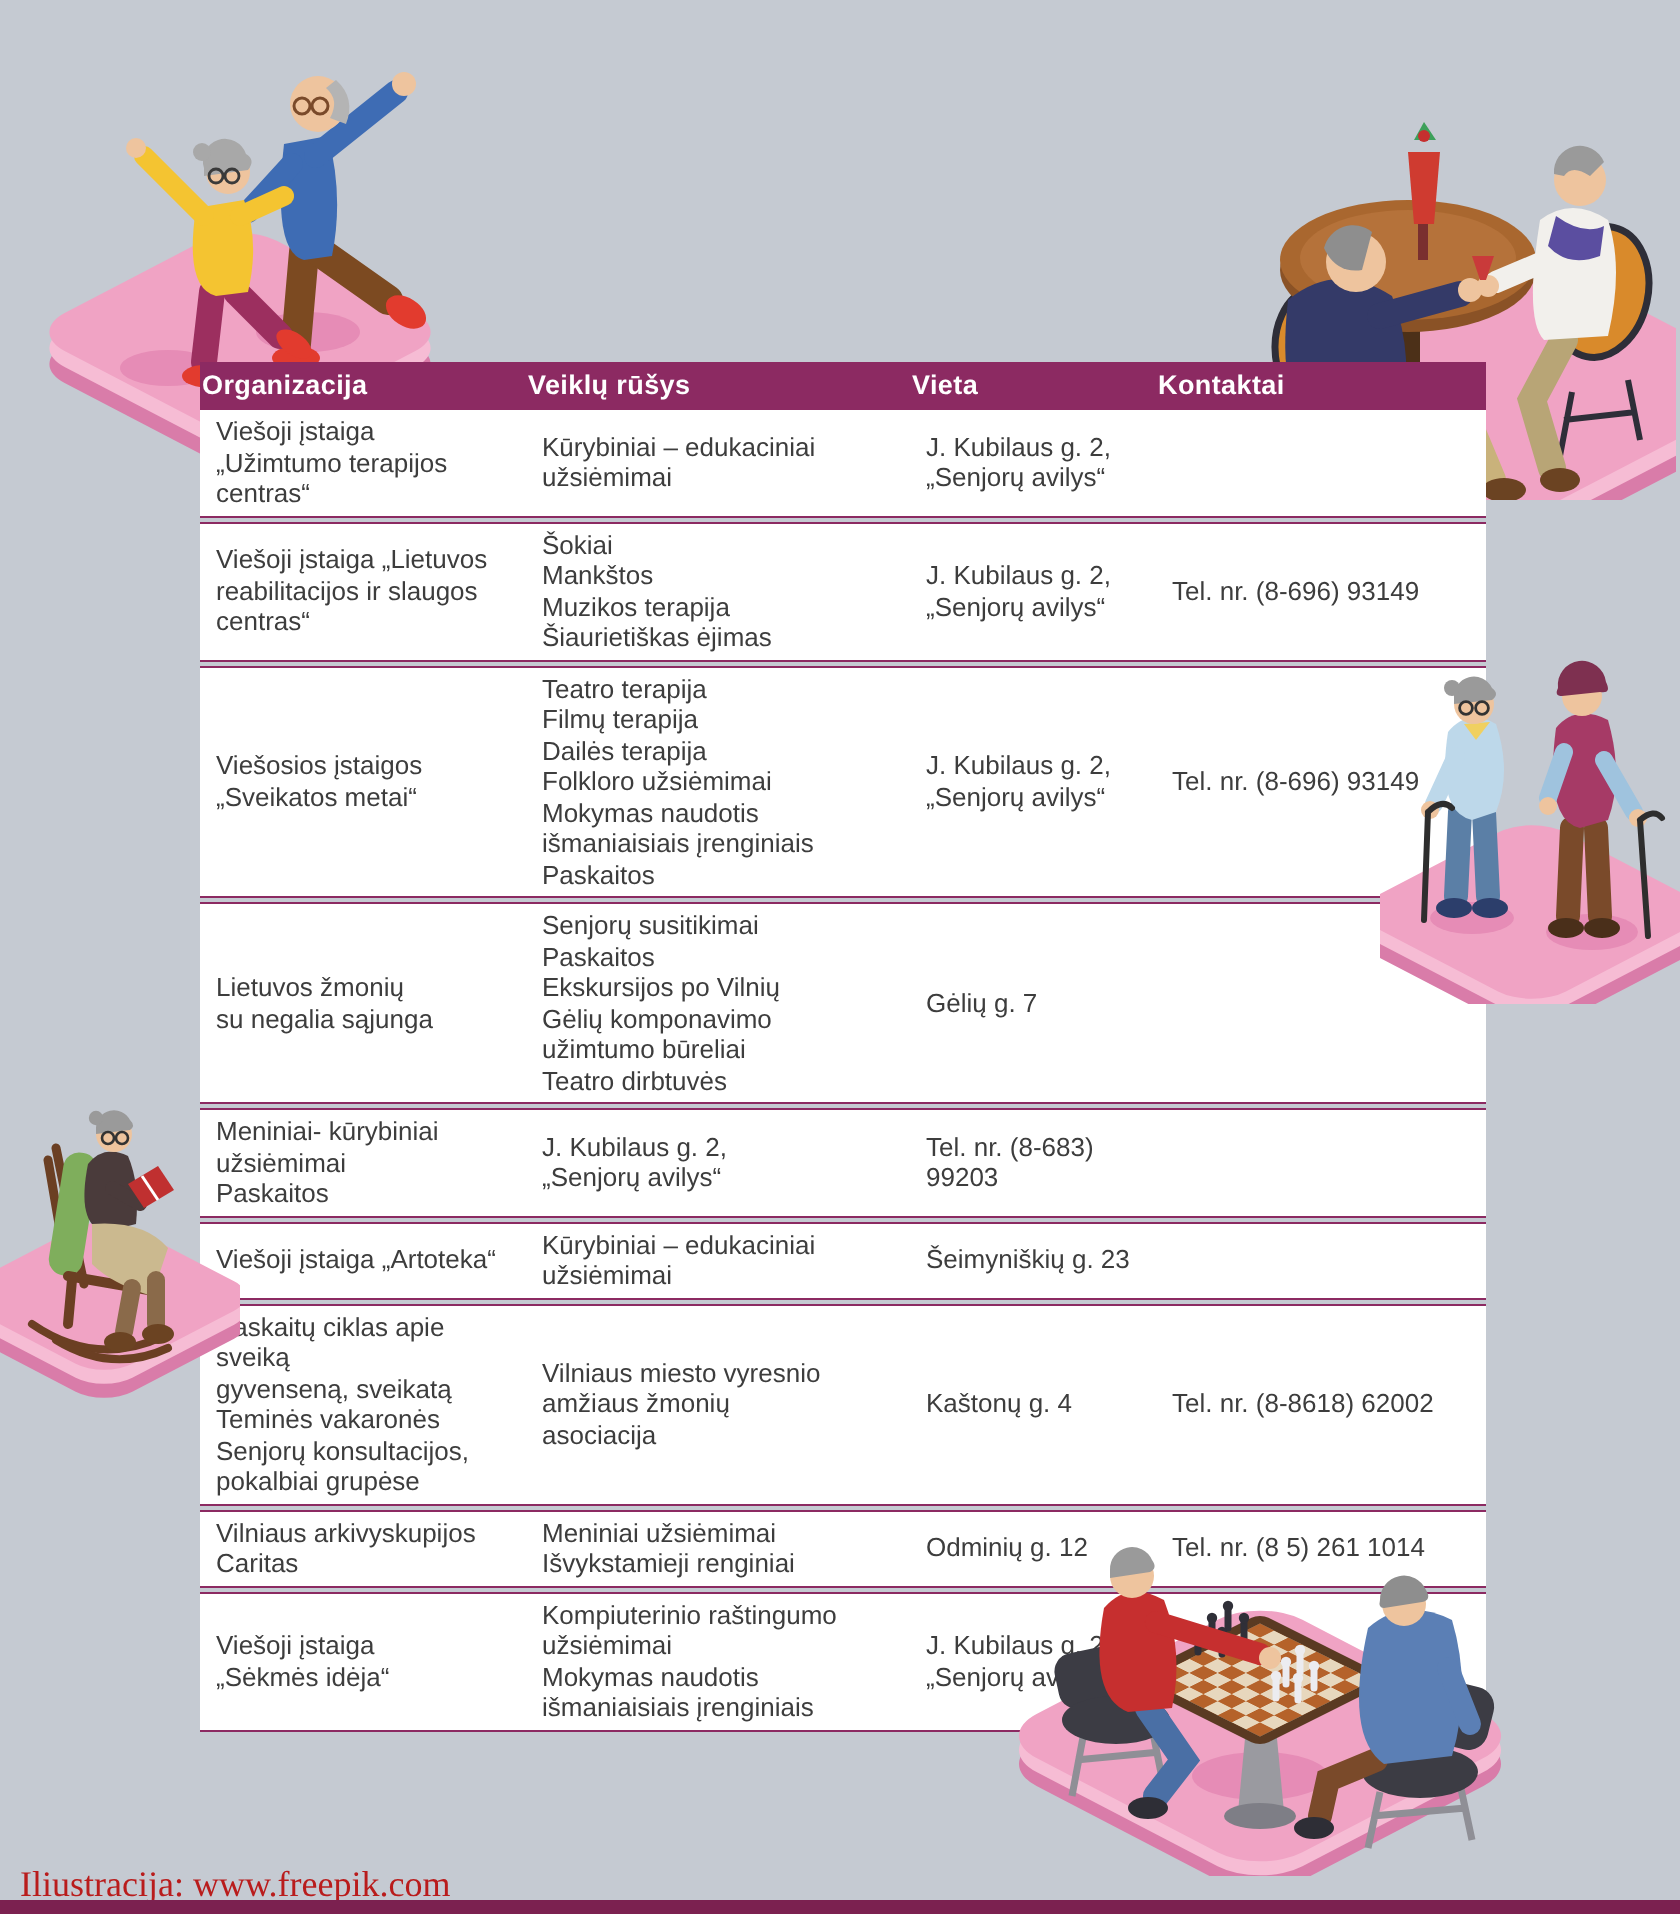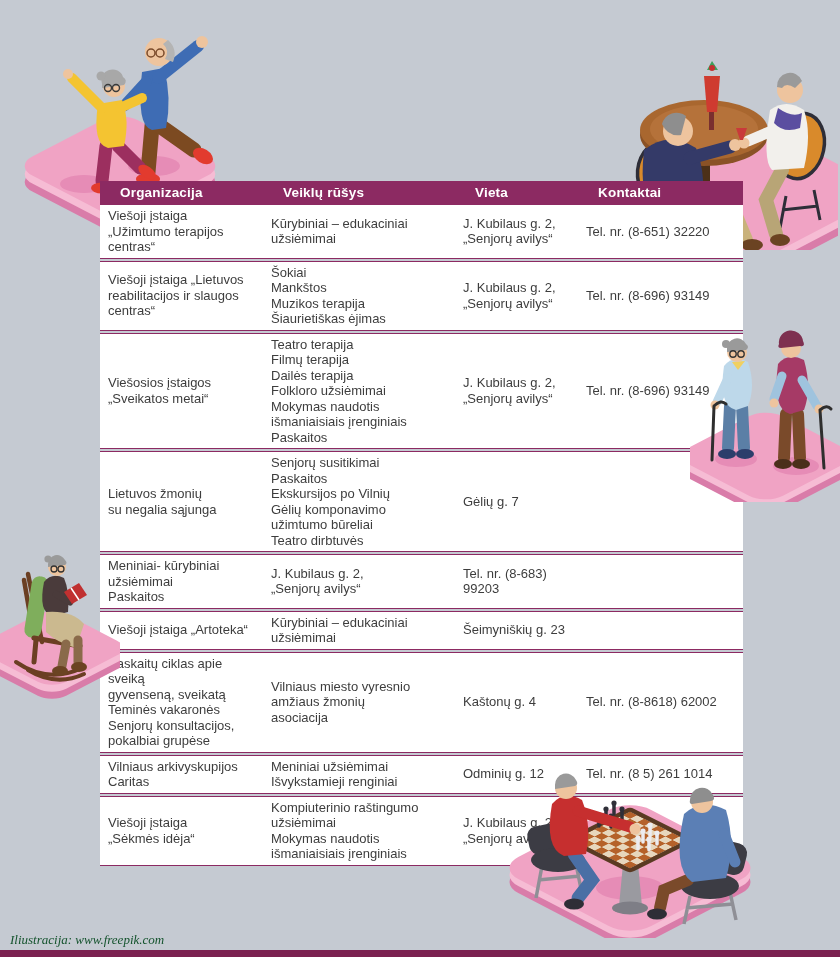--- a/index.html
+++ b/index.html
@@ -4,39 +4,39 @@
 <style>
   html,body{margin:0;padding:0;}
   body{width:840px;height:957px;overflow:hidden;background:#c5cad2;
        font-family:"Liberation Sans",sans-serif;}
   #stage{position:relative;width:840px;height:957px;background:#c5cad2;overflow:hidden;}
 
   
   .info-table{position:absolute;left:100px;top:181px;width:643px;z-index:2;}
   .thead{display:grid;grid-template-columns:163px 192px 123px 165px;align-items:center;
          background:#8c2a62;color:#ffffff;font-weight:bold;font-size:13.5px;height:23px;}
-  .thead .hcell{padding:0 20px;letter-spacing:.2px;}
+  .thead .hcell{padding:0 1px;letter-spacing:.2px;}
   .trow{display:grid;grid-template-columns:163px 192px 123px 165px;align-items:center;
         background:#ffffff;border-top:1.5px solid #8c2a62;border-bottom:1.5px solid #8c2a62;
         margin-bottom:2px;}
   .trow:first-of-type{border-top:none;}
   .tcell{padding:3px 8px;font-size:13px;line-height:15.5px;color:#3d3d3d;white-space:pre-line;}
 
   
   .ill{position:absolute;pointer-events:none;}
   .z1{z-index:1;} .z3{z-index:3;}
   #ill-dancing{left:2px;top:8px;}
   #ill-cafe{left:558px;top:18px;}
   #ill-canes{left:690px;top:302px;}
   #ill-rocking{left:0px;top:520px;}
   #ill-chess{left:478px;top:748px;}
 
   
   .attribution{position:absolute;left:10px;top:932px;z-index:4;
-               font-family:"Liberation Serif",serif;font-size:13px;color:#14532d;font-style:italic;}
+               font-family:"Liberation Serif",serif;font-size:18px;color:#b91c1c;}
   .footer-bar{position:absolute;left:0;bottom:0;width:840px;height:7px;background:#7b2150;z-index:5;}
 </style>
 </head>
 <body>
 
 <div id="stage">
 
   <div id="ill-dancing" class="ill z1">
     <svg width="240" height="220" viewBox="0 0 240 220">
       <g>
@@ -151,21 +151,20 @@
     </div>
 
     <div class="trow">
       <div class="tcell">Viešoji įstaiga
 „Užimtumo terapijos
 centras“</div>
       <div class="tcell">Kūrybiniai – edukaciniai
 užsiėmimai</div>
       <div class="tcell">J. Kubilaus g. 2,
 „Senjorų avilys“</div>
-      <div class="tcell">Tel. nr. (8-651) 32220</div>
     </div>
     <div class="trow">
       <div class="tcell">Viešoji įstaiga „Lietuvos
 reabilitacijos ir slaugos
 centras“</div>
       <div class="tcell">Šokiai
 Mankštos
 Muzikos terapija
 Šiaurietiškas ėjimas</div>
       <div class="tcell">J. Kubilaus g. 2,

